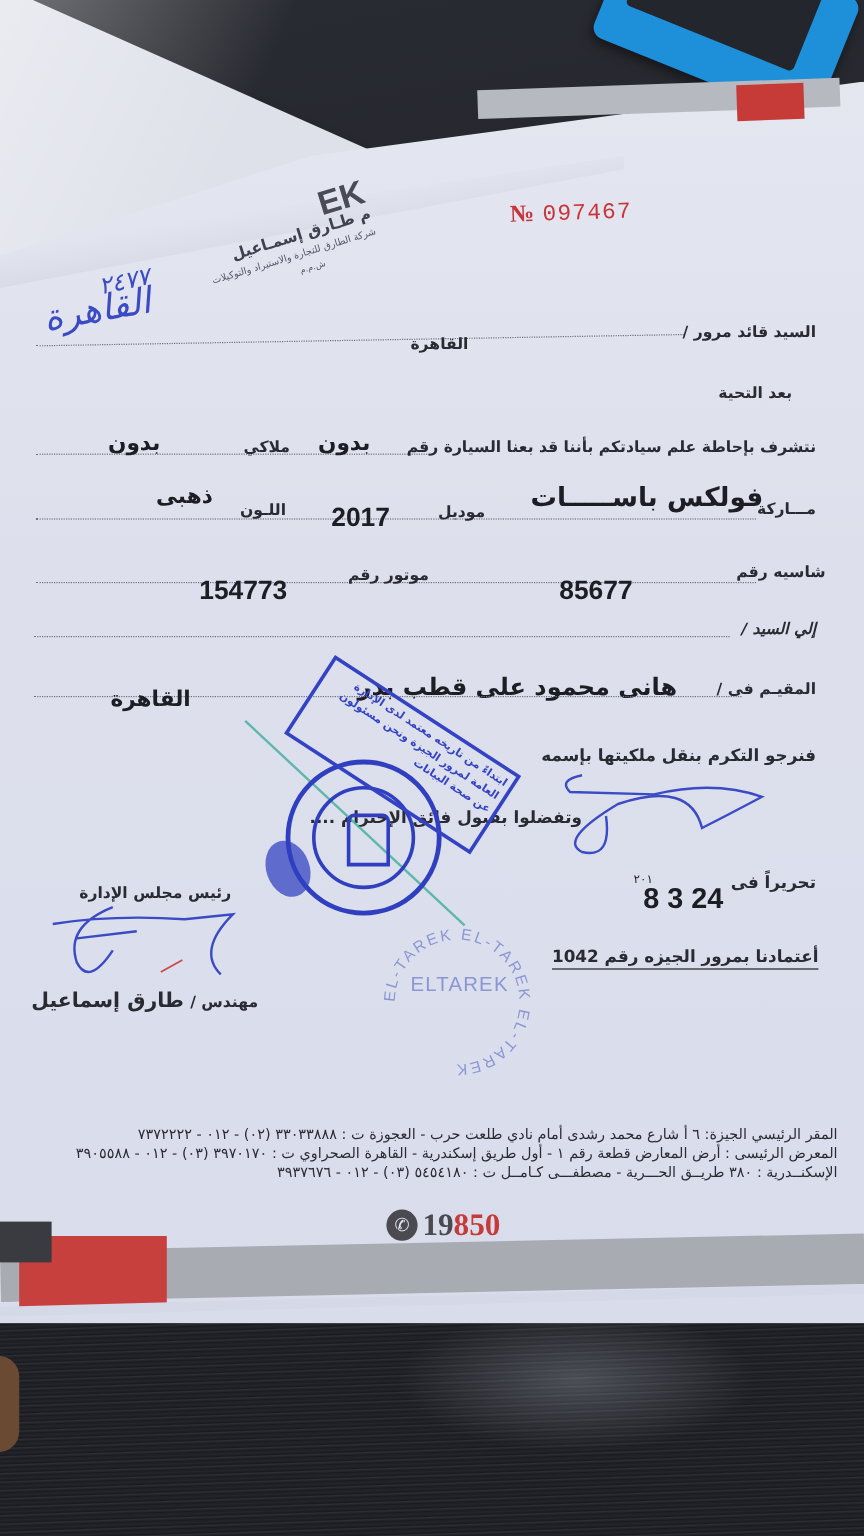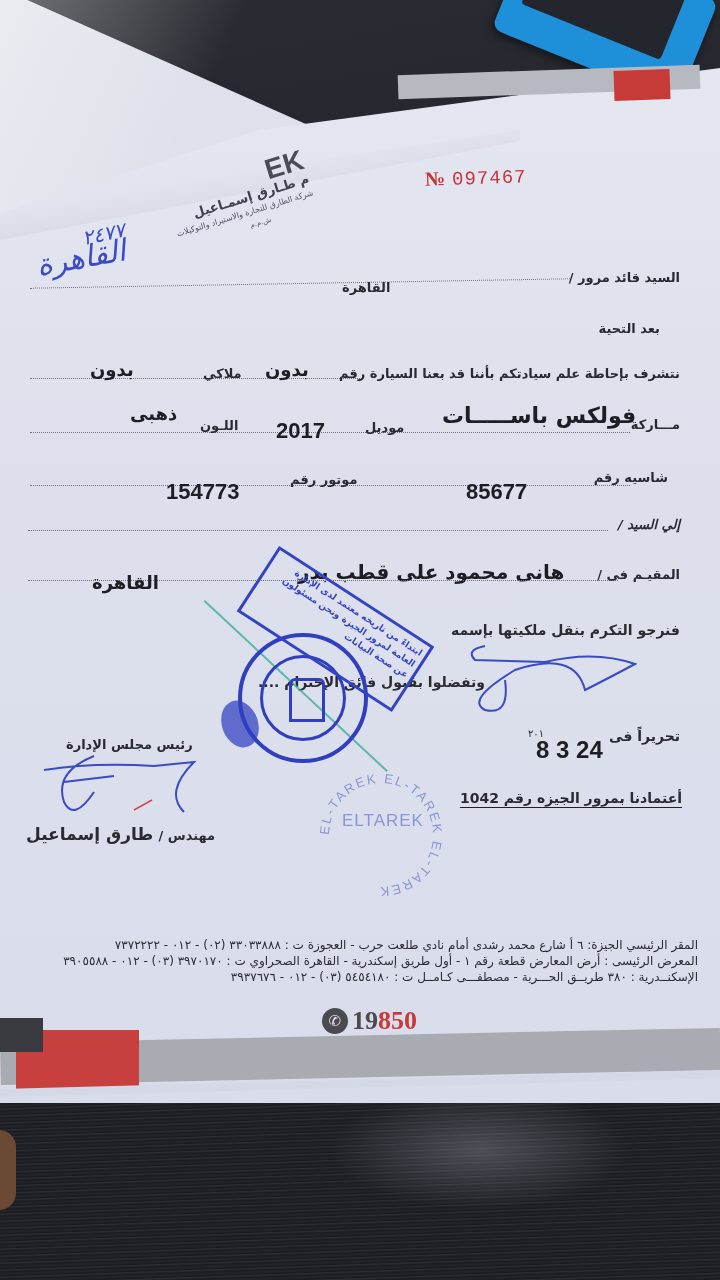--- a/index.html
+++ b/index.html
@@ -103,21 +103,21 @@
 
 <div class="line" style="left:30px;top:432px;width:600px;"></div>
 <div class="txt lbl" style="right:40px;top:417px;">مـــاركة</div>
 <div class="txt val" style="left:442px;top:403px;font-size:22px;text-align:right;">فولكس باســـــات</div>
 <div class="txt lbl" style="left:365px;top:420px;">موديل</div>
 <div class="txt num" style="left:276px;top:406px;">2017</div>
 <div class="txt lbl" style="left:200px;top:418px;">اللـون</div>
 <div class="txt val" style="left:130px;top:403px;">ذهبى</div>
 
 <div class="line" style="left:30px;top:485px;width:600px;"></div>
-<div class="txt lbl" style="right:52px;top:470px;">شاسيه رقم</div>
+<div class="txt lbl" style="right:32px;top:470px;">شاسيه رقم</div>
 <div class="txt num" style="left:466px;top:467px;">85677</div>
 <div class="txt lbl" style="left:290px;top:472px;">موتور رقم</div>
 <div class="txt num" style="left:166px;top:467px;">154773</div>
 
 <div class="line" style="left:28px;top:530px;width:580px;"></div>
 <div class="txt lbl" style="right:40px;top:517px;font-style:italic;">إلي السيد /</div>
 <div class="txt val" style="left:298px;top:560px;font-size:20px;">هانى محمود على قطب بدر</div>
 
 <div class="line" style="left:28px;top:580px;width:590px;"></div>
 <div class="txt lbl" style="right:40px;top:567px;">المقيـم فى /</div>

